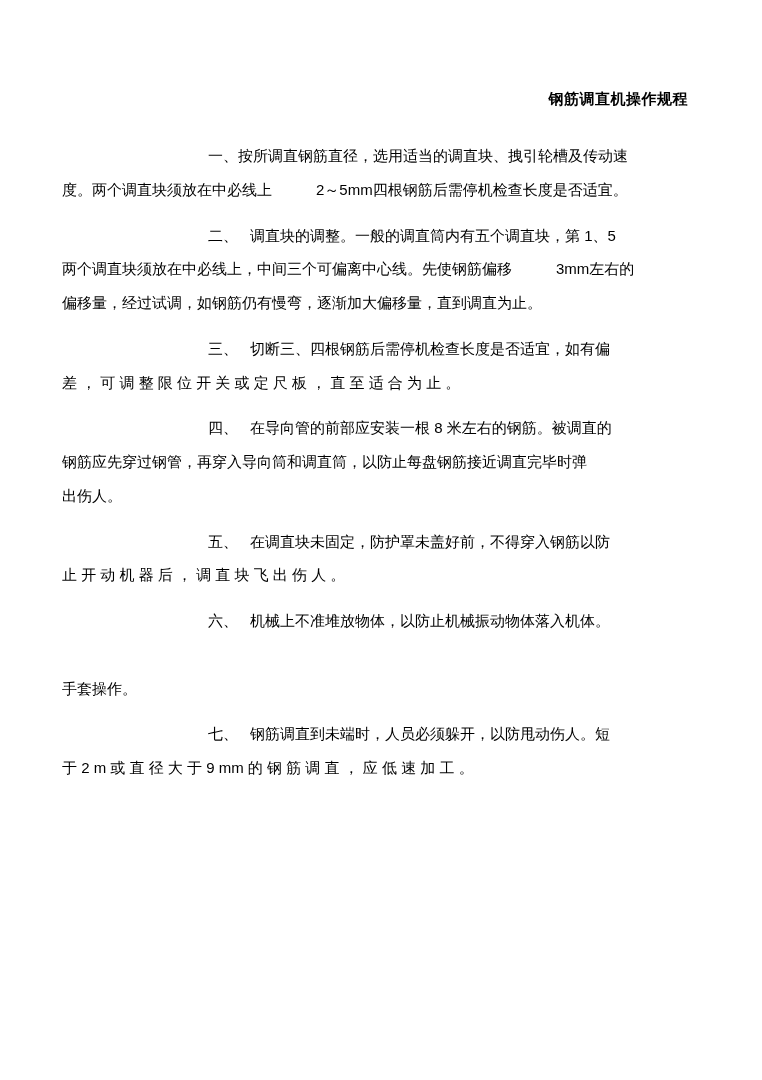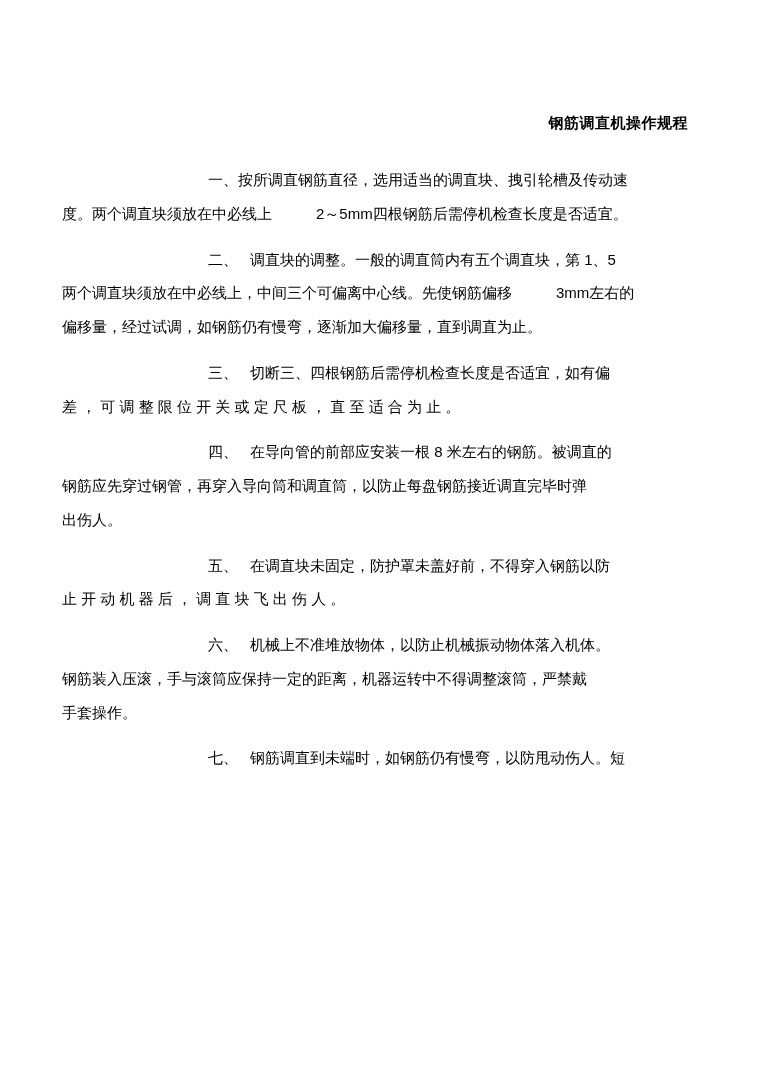--- a/index.html
+++ b/index.html
@@ -14,21 +14,20 @@
     color: #000000;
     overflow: hidden;
   }
   .page {
     position: relative;
     width: 762px;
     height: 812px;
     background: #ffffff;
     box-sizing: border-box;
     padding: 78px 62px 0 62px;
-    margin-top: 24px;
   }
   .doc-title {
     text-align: right;
     font-size: 15px;
     font-weight: bold;
     letter-spacing: 0.5px;
     margin: 0 12px 0 0;
     padding-top: 10px;
     line-height: 1.4;
   }
@@ -93,21 +92,22 @@
     <span>出伤人。</span>
   </p>
 
   <p class="para">
     <span class="indent"></span><span class="num">五、</span><span class="gap-sm"></span><span>在调直块未固定，防护罩未盖好前，不得穿入钢筋以防</span><br>
     <span>止 开 动 机 器 后 ， 调 直 块 飞 出 伤 人 。</span>
   </p>
 
   <p class="para">
     <span class="indent"></span><span class="num">六、</span><span class="gap-sm"></span><span>机械上不准堆放物体，以防止机械振动物体落入机体。</span><br>
-    <span>钢筋装入压滚，手与滚筒应保持一定的距离，机器运转中不得调整滚筒，严禁戴</span><br>
+    <br>
     <span>手套操作。</span>
   </p>
 
   <p class="para">
-    <span class="indent"></span><span class="num">七、</span><span class="gap-sm"></span><span>钢筋调直到未端时，如钢筋仍有慢弯，以防甩动伤人。短</span><br>
+    <span class="indent"></span><span class="num">七、</span><span class="gap-sm"></span><span>钢筋调直到未端时，人员必须躲开，以防甩动伤人。短</span><br>
+    <span class="b">于 2 m 或 直 径 大 于 9 mm 的 钢 筋 调 直 ， 应 低 速 加 工 。</span>
   </p>
 
 </div>
 
 </body></html>

